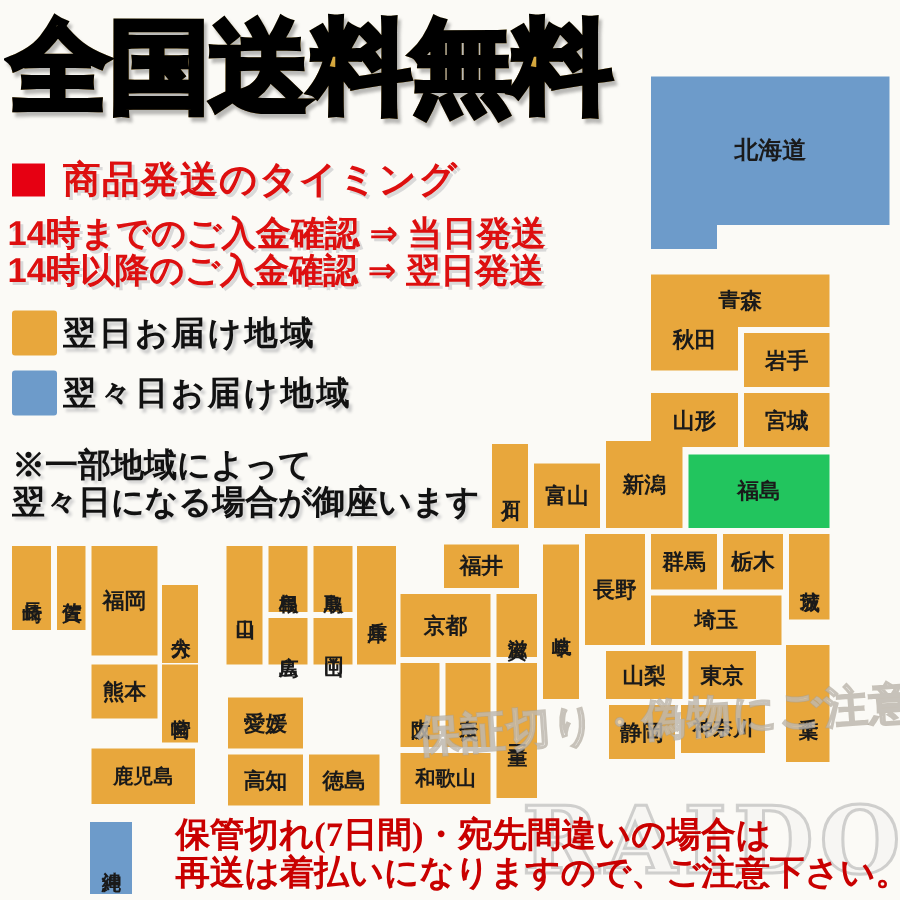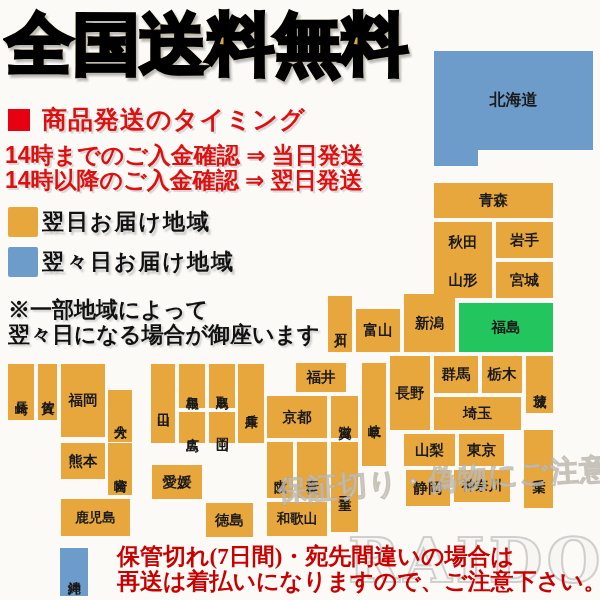--- a/index.html
+++ b/index.html
@@ -98,21 +98,21 @@
   </div>
 
   <div id="japan-map">
       <div class="pref" style="left: 434px; top: 51px; width: 159px; height: 99px; background: rgb(109, 155, 202);">
         <span style="font-size: 16px;">北海道</span>
       </div>
       <div class="pref" style="left: 434px; top: 150px; width: 44px; height: 16px; background: rgb(109, 155, 202);"></div>
       <div class="pref" style="left: 434px; top: 183px; width: 119px; height: 35px; background: rgb(232, 167, 60);">
         <span style="font-size: 14.5px;">青森</span>
       </div>
-      <div class="pref" style="left: 434px; top: 222px; width: 58px; height: 41px; background: rgb(232, 167, 60);">
+      <div class="pref" style="left: 434px; top: 206px; width: 58px; height: 41px; background: rgb(232, 167, 60);">
         <span style="font-size: 14.5px;">秋田</span>
       </div>
       <div class="pref" style="left: 496px; top: 222px; width: 57px; height: 36px; background: rgb(232, 167, 60);">
         <span style="font-size: 14.5px;">岩手</span>
       </div>
       <div class="pref" style="left: 434px; top: 262px; width: 58px; height: 36px; background: rgb(232, 167, 60);">
         <span style="font-size: 14.5px;">山形</span>
       </div>
       <div class="pref" style="left: 496px; top: 262px; width: 57px; height: 36px; background: rgb(232, 167, 60);">
         <span style="font-size: 14.5px;">宮城</span>
@@ -217,20 +217,23 @@
         <span style="font-size: 14.5px;">熊本</span>
       </div>
       <div class="pref vert" style="left: 108px; top: 443px; width: 24px; height: 52px; background: rgb(232, 167, 60);">
         <span style="font-size: 13px;">宮崎</span>
       </div>
       <div class="pref" style="left: 61px; top: 499px; width: 69px; height: 37px; background: rgb(232, 167, 60);">
         <span style="font-size: 13.5px;">鹿児島</span>
       </div>
       <div class="pref" style="left: 152px; top: 465px; width: 50px; height: 34px; background: rgb(232, 167, 60);">
         <span style="font-size: 14.5px;">愛媛</span>
+      </div>
+      <div class="pref" style="left: 152px; top: 503px; width: 50px; height: 34px; background: rgb(232, 167, 60);">
+        <span style="font-size: 14.5px;">高知</span>
       </div>
       <div class="pref" style="left: 206px; top: 503px; width: 47px; height: 34px; background: rgb(232, 167, 60);">
         <span style="font-size: 14.5px;">徳島</span>
       </div>
       <div class="pref vert" style="left: 60px; top: 548px; width: 28px; height: 48px; background: rgb(109, 155, 202);">
         <span style="font-size: 13px;">沖縄</span>
       </div>
     </div>
 
   <div class="wm-caution">保証切り・偽物にご注意下さい</div>

